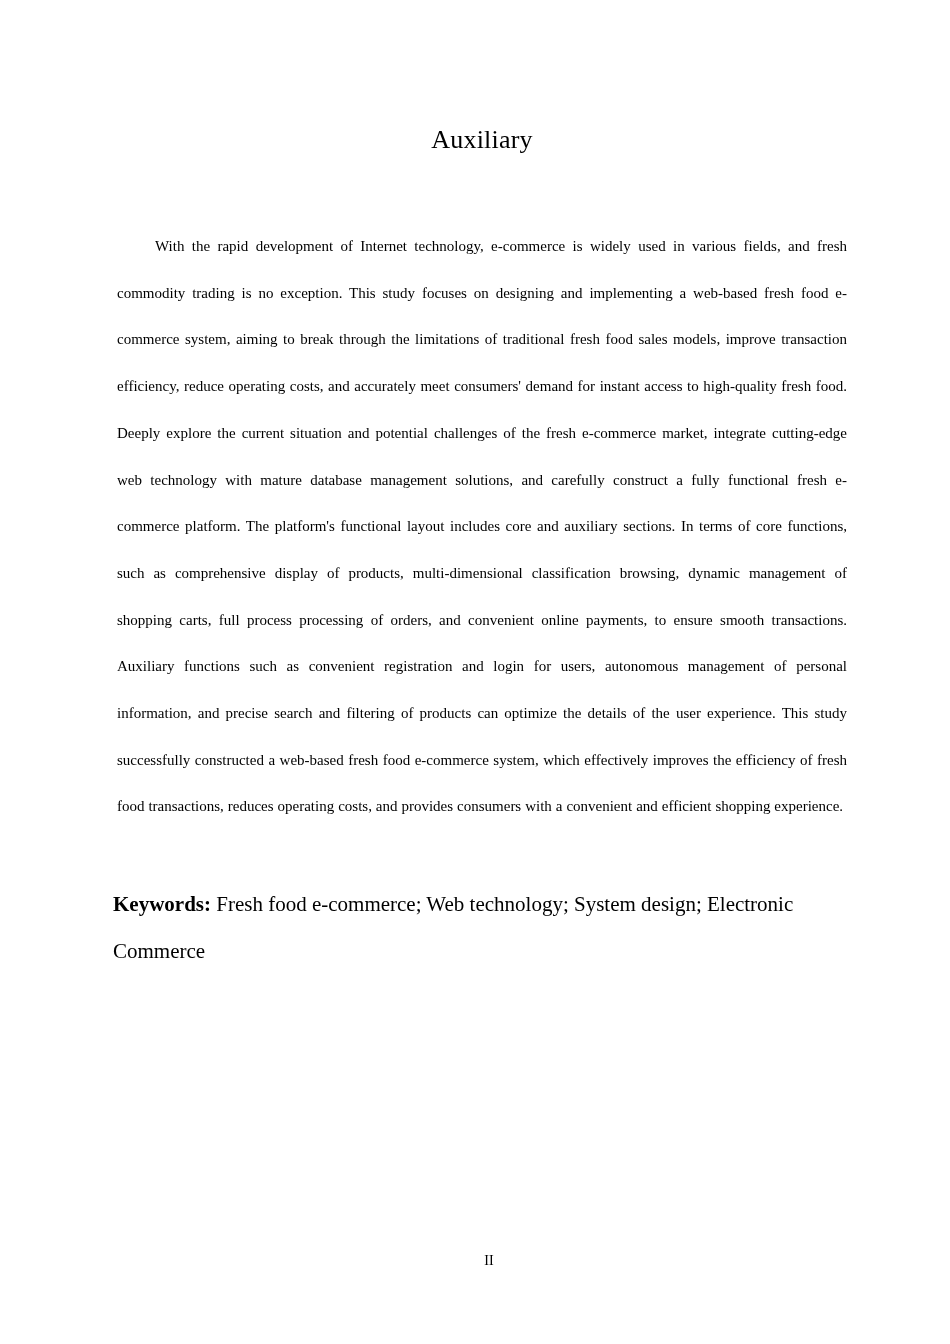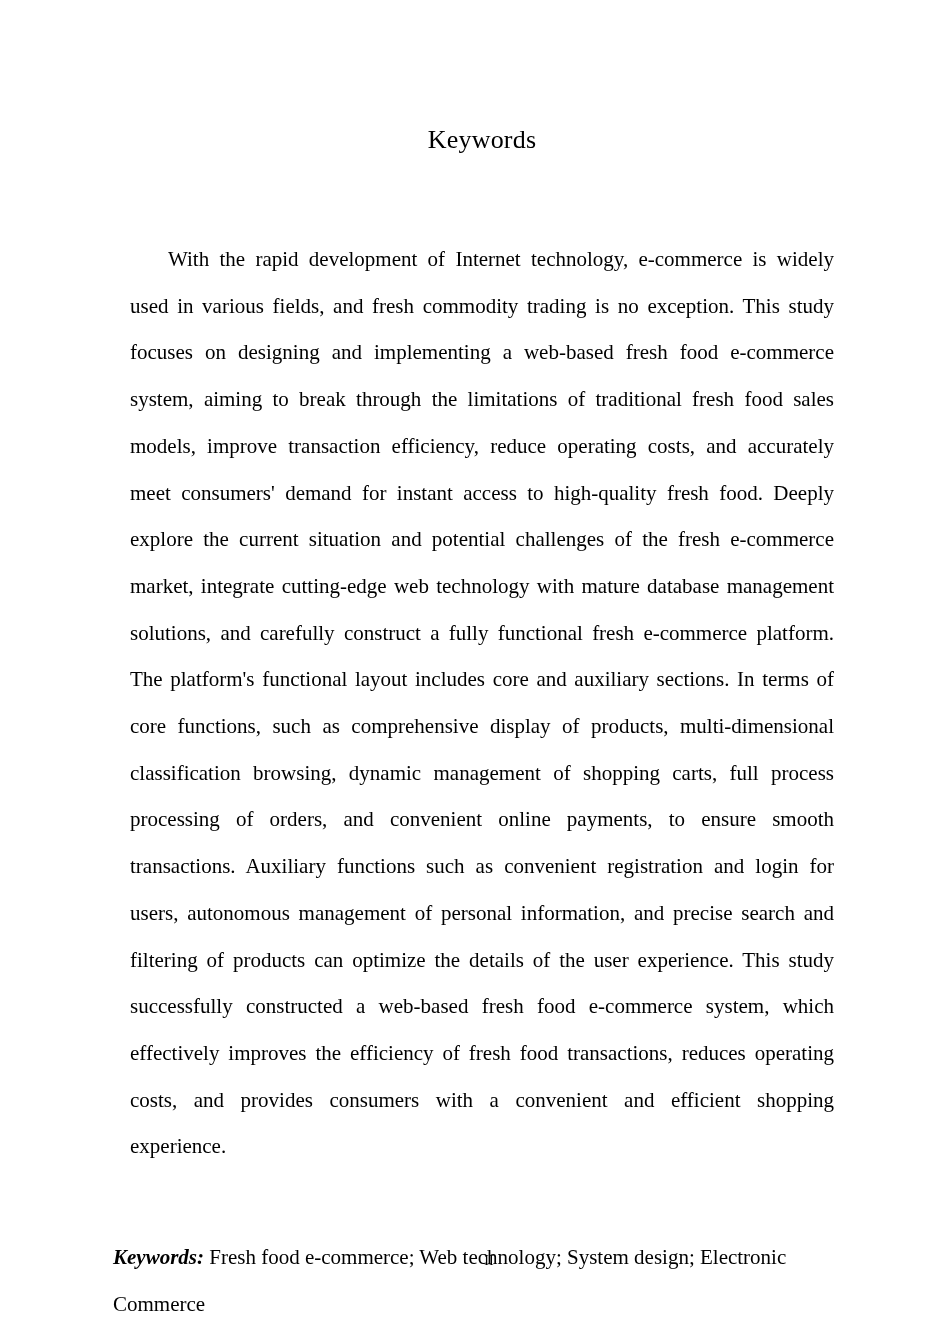--- a/index.html
+++ b/index.html
@@ -29,40 +29,39 @@
   .doc-title {
     text-align: center;
     font-size: 26px;
     line-height: 32px;
     font-weight: normal;
     margin: 0;
     padding-top: 124px;
     letter-spacing: 0.2px;
   }
   .abstract-body {
-    margin: 17px;
+    margin: 4px;
     padding-top: 63px;
-    font-size: 21px;
+    font-size: 15px;
     line-height: 46.7px;
     text-align: justify;
     text-justify: inter-word;
     text-indent: 38px;
     word-spacing: 0.2px;
   }
   .keywords-line {
     margin: 0;
     padding-top: 47px;
     font-size: 21px;
     line-height: 46.7px;
     text-align: left;
     text-indent: 0;
   }
   .keywords-label {
     font-weight: bold;
-    font-style: italic;
   }
   .keywords-value {
     font-weight: normal;
   }
   .page-number {
     position: absolute;
     left: 0;
     right: 0;
     top: 1252px;
     text-align: center;
@@ -71,21 +70,21 @@
     padding-left: 28px;
   }
 </style>
 </head>
 <body>
 
 <div class="page">
 
   <div class="content">
 
-    <h1 class="doc-title">Keywords</h1>
+    <h1 class="doc-title">Auxiliary</h1>
 
     <p class="abstract-body">With the rapid development of Internet technology, e-commerce is widely used in various fields, and fresh commodity trading is no exception. This study focuses on designing and implementing a web-based fresh food e-commerce system, aiming to break through the limitations of traditional fresh food sales models, improve transaction efficiency, reduce operating costs, and accurately meet consumers' demand for instant access to high-quality fresh food. Deeply explore the current situation and potential challenges of the fresh e-commerce market, integrate cutting-edge web technology with mature database management solutions, and carefully construct a fully functional fresh e-commerce platform. The platform's functional layout includes core and auxiliary sections. In terms of core functions, such as comprehensive display of products, multi-dimensional classification browsing, dynamic management of shopping carts, full process processing of orders, and convenient online payments, to ensure smooth transactions. Auxiliary functions such as convenient registration and login for users, autonomous management of personal information, and precise search and filtering of products can optimize the details of the user experience. This study successfully constructed a web-based fresh food e-commerce system, which effectively improves the efficiency of fresh food transactions, reduces operating costs, and provides consumers with a convenient and efficient shopping experience.</p>
 
     <p class="keywords-line">
       <span class="keywords-label">Keywords:</span><span>&nbsp;</span><span class="keywords-value">Fresh food e-commerce; Web technology; System design; Electronic Commerce</span>
     </p>
 
   </div>
 
   <div class="page-number">II</div>

